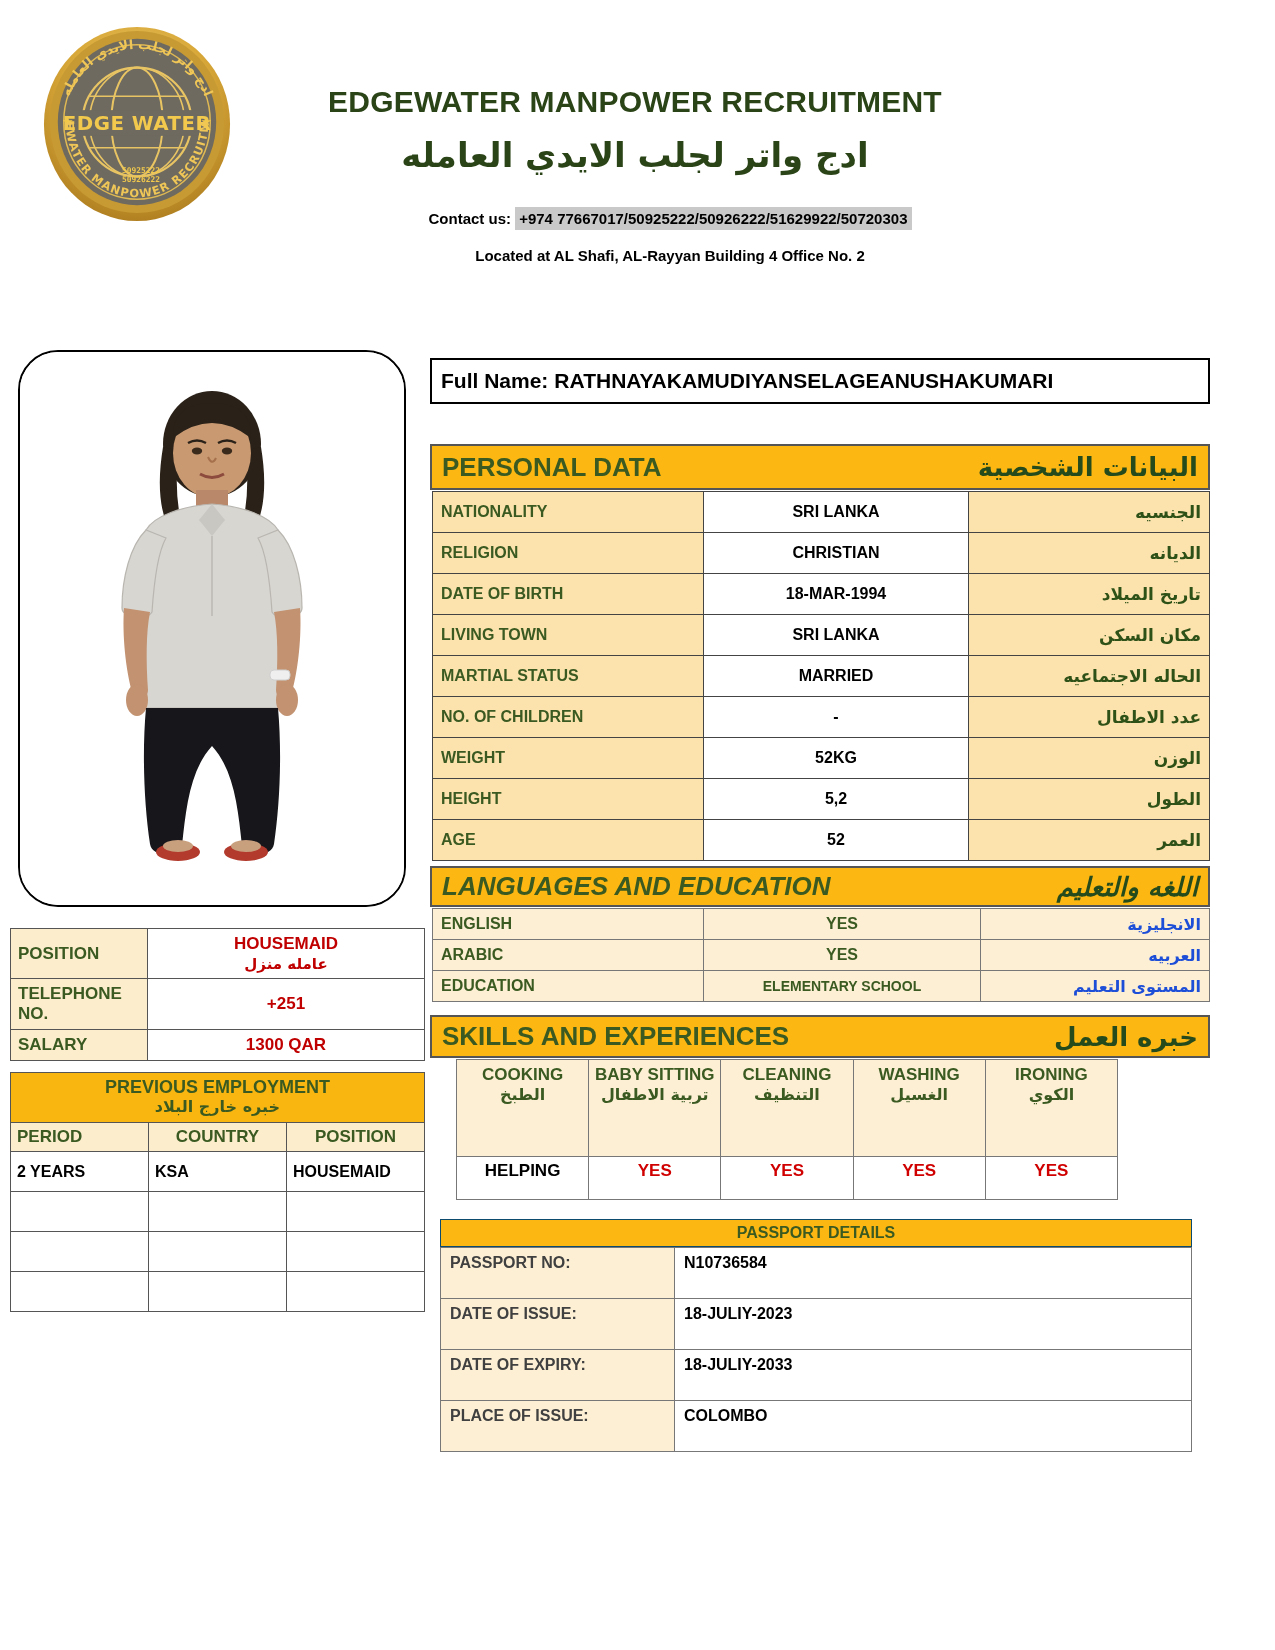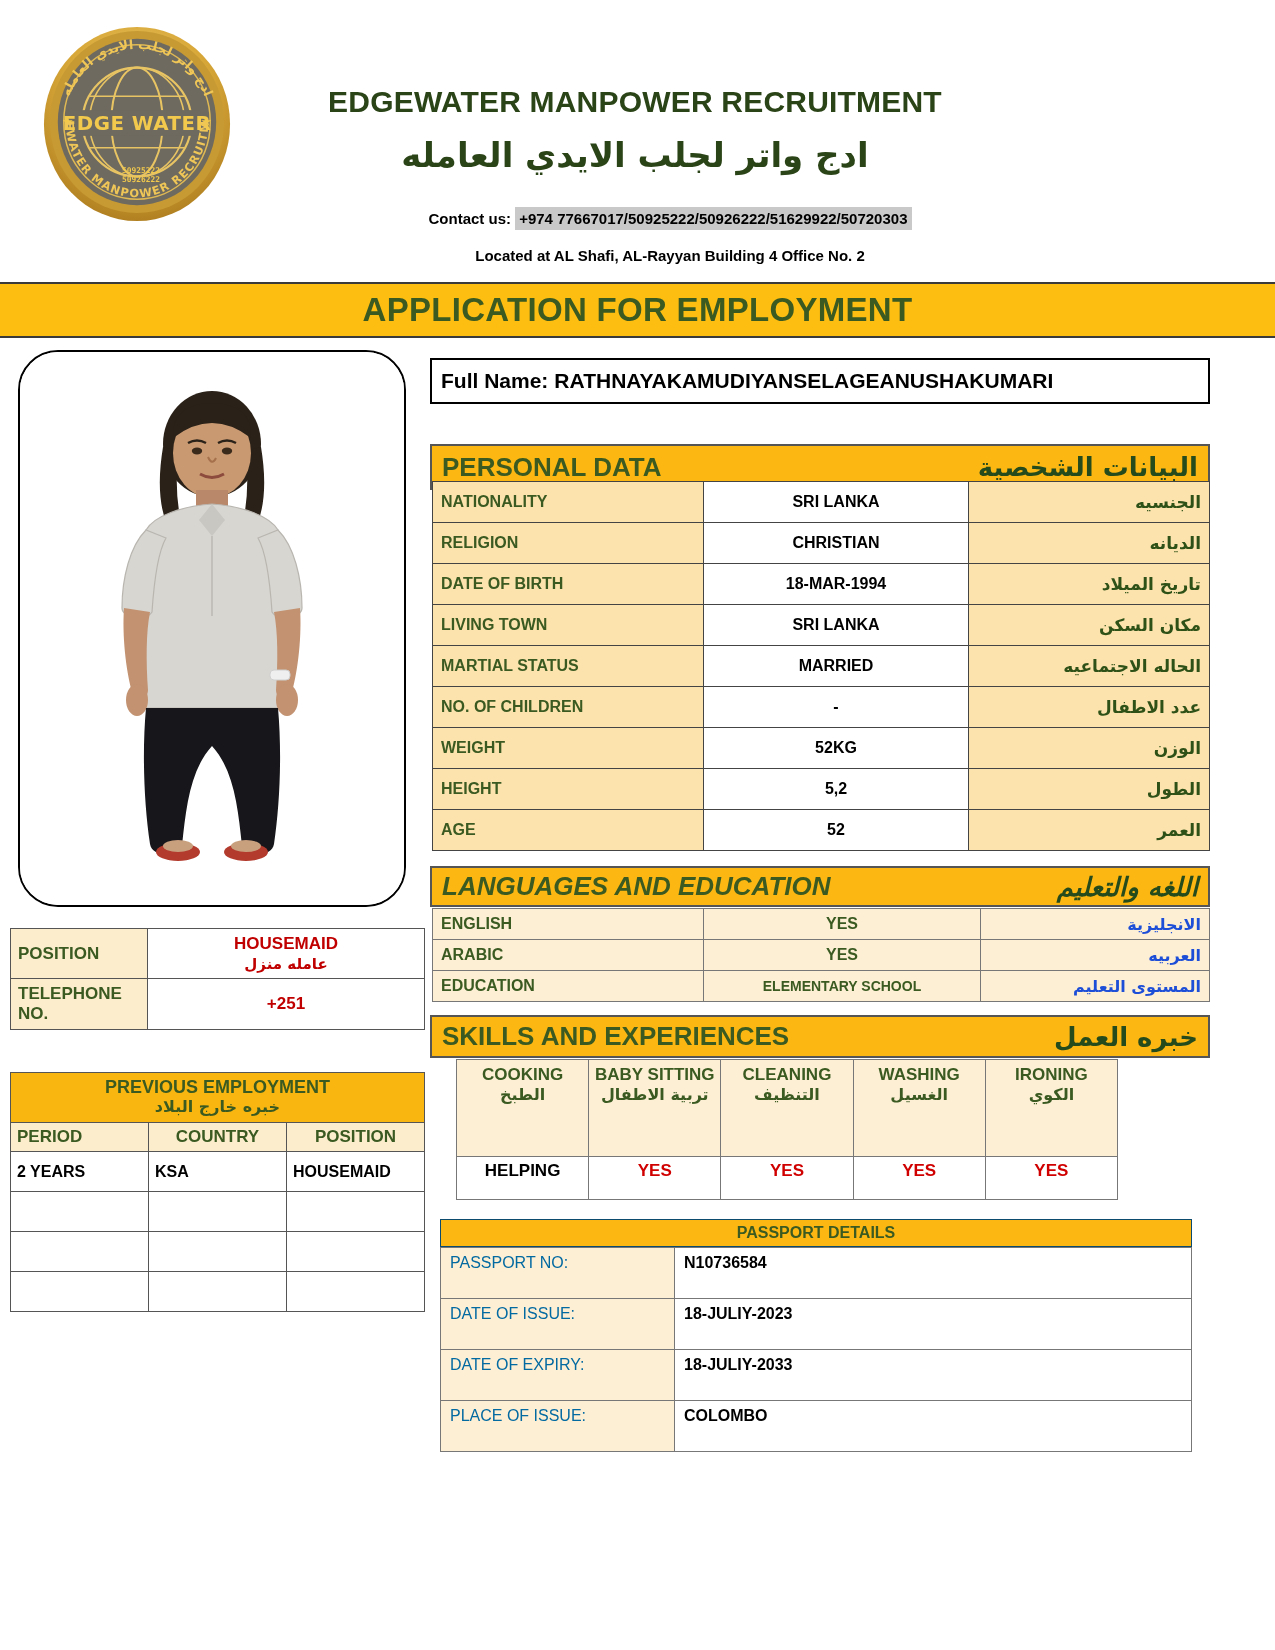--- a/index.html
+++ b/index.html
@@ -371,22 +371,22 @@
     font-size: 16px;
   }
   .pp-table td {
     border: 1px solid #777;
     padding: 6px 9px;
     height: 38px;
     vertical-align: top;
   }
   .pp-lbl {
     background: #fcefd4;
-    color: #0369a1;
-    font-weight: normal;
+    color: #404040;
+    font-weight: bold;
     width: 215px;
   }
   .pp-val {
     background: #fff;
     color: #000;
     font-weight: bold;
   }
 </style>
 </head>
 <body>
@@ -438,23 +438,20 @@
     <div class="org-name-ar">ادج واتر لجلب الايدي العامله</div>
 
     <div class="contact-line">
       <span>Contact us:</span>
       <span class="hl">+974 77667017/50925222/50926222/51629922/50720303</span>
     </div>
 
     <div class="addr-line">Located at AL Shafi, AL-Rayyan Building 4 Office No. 2</div>
   </div>
 
-  <div class="title-banner">
-    <span>APPLICATION FOR EMPLOYMENT</span>
-  </div>
 
   <div class="photo-box">
     <svg class="photo-inner" viewBox="0 0 384 553">
       <rect x="0" y="0" width="384" height="553" fill="#ffffff"></rect>
 
       <ellipse cx="192" cy="92" rx="49" ry="53" fill="#2a2118"></ellipse>
       <path d="M143 95 q-8 48 4 78 q10 18 16 6 q-10 -40 -4 -80 z" fill="#2a2118"></path>
       <path d="M241 95 q8 48 -4 78 q-10 18 -16 6 q10 -40 4 -80 z" fill="#2a2118"></path>
 
       <ellipse cx="192" cy="101" rx="39" ry="45" fill="#c99a72"></ellipse>
@@ -504,20 +501,24 @@
         <td class="li-label">POSITION</td>
         <td class="li-value">
           <span>HOUSEMAID</span>
           <span class="ar">عامله منزل</span>
         </td>
       </tr>
       <tr>
         <td class="li-label">TELEPHONE NO.</td>
         <td class="li-value">+251</td>
       </tr>
+      <tr>
+        <td class="li-label">SALARY</td>
+        <td class="li-value">1300 QAR</td>
+      </tr>
     </tbody>
   </table>
 
   <table class="prev-emp">
     <tbody>
       <tr>
         <td class="pe-banner" colspan="3">
           <span>PREVIOUS EMPLOYMENT</span>
           <span class="ar">خبره خارج البلاد</span>
         </td>
@@ -553,21 +554,21 @@
   <div class="fullname">
     <span class="lbl">Full Name:</span>
     <span>RATHNAYAKAMUDIYANSELAGEANUSHAKUMARI</span>
   </div>
 
   <div class="sec-banner" style="top:444px;height:46px;">
     <span class="en">PERSONAL DATA</span>
     <span class="ar">البيانات الشخصية</span>
   </div>
 
-  <table class="pd-table" style="top:481px;border-radius:15px;">
+  <table class="pd-table" style="top:491px;border-radius:15px;">
     <tbody>
       <tr>
         <td class="pd-en">NATIONALITY</td>
         <td class="pd-val">SRI LANKA</td>
         <td class="pd-ar">الجنسيه</td>
       </tr>
       <tr>
         <td class="pd-en">RELIGION</td>
         <td class="pd-val">CHRISTIAN</td>
         <td class="pd-ar">الديانه</td>

